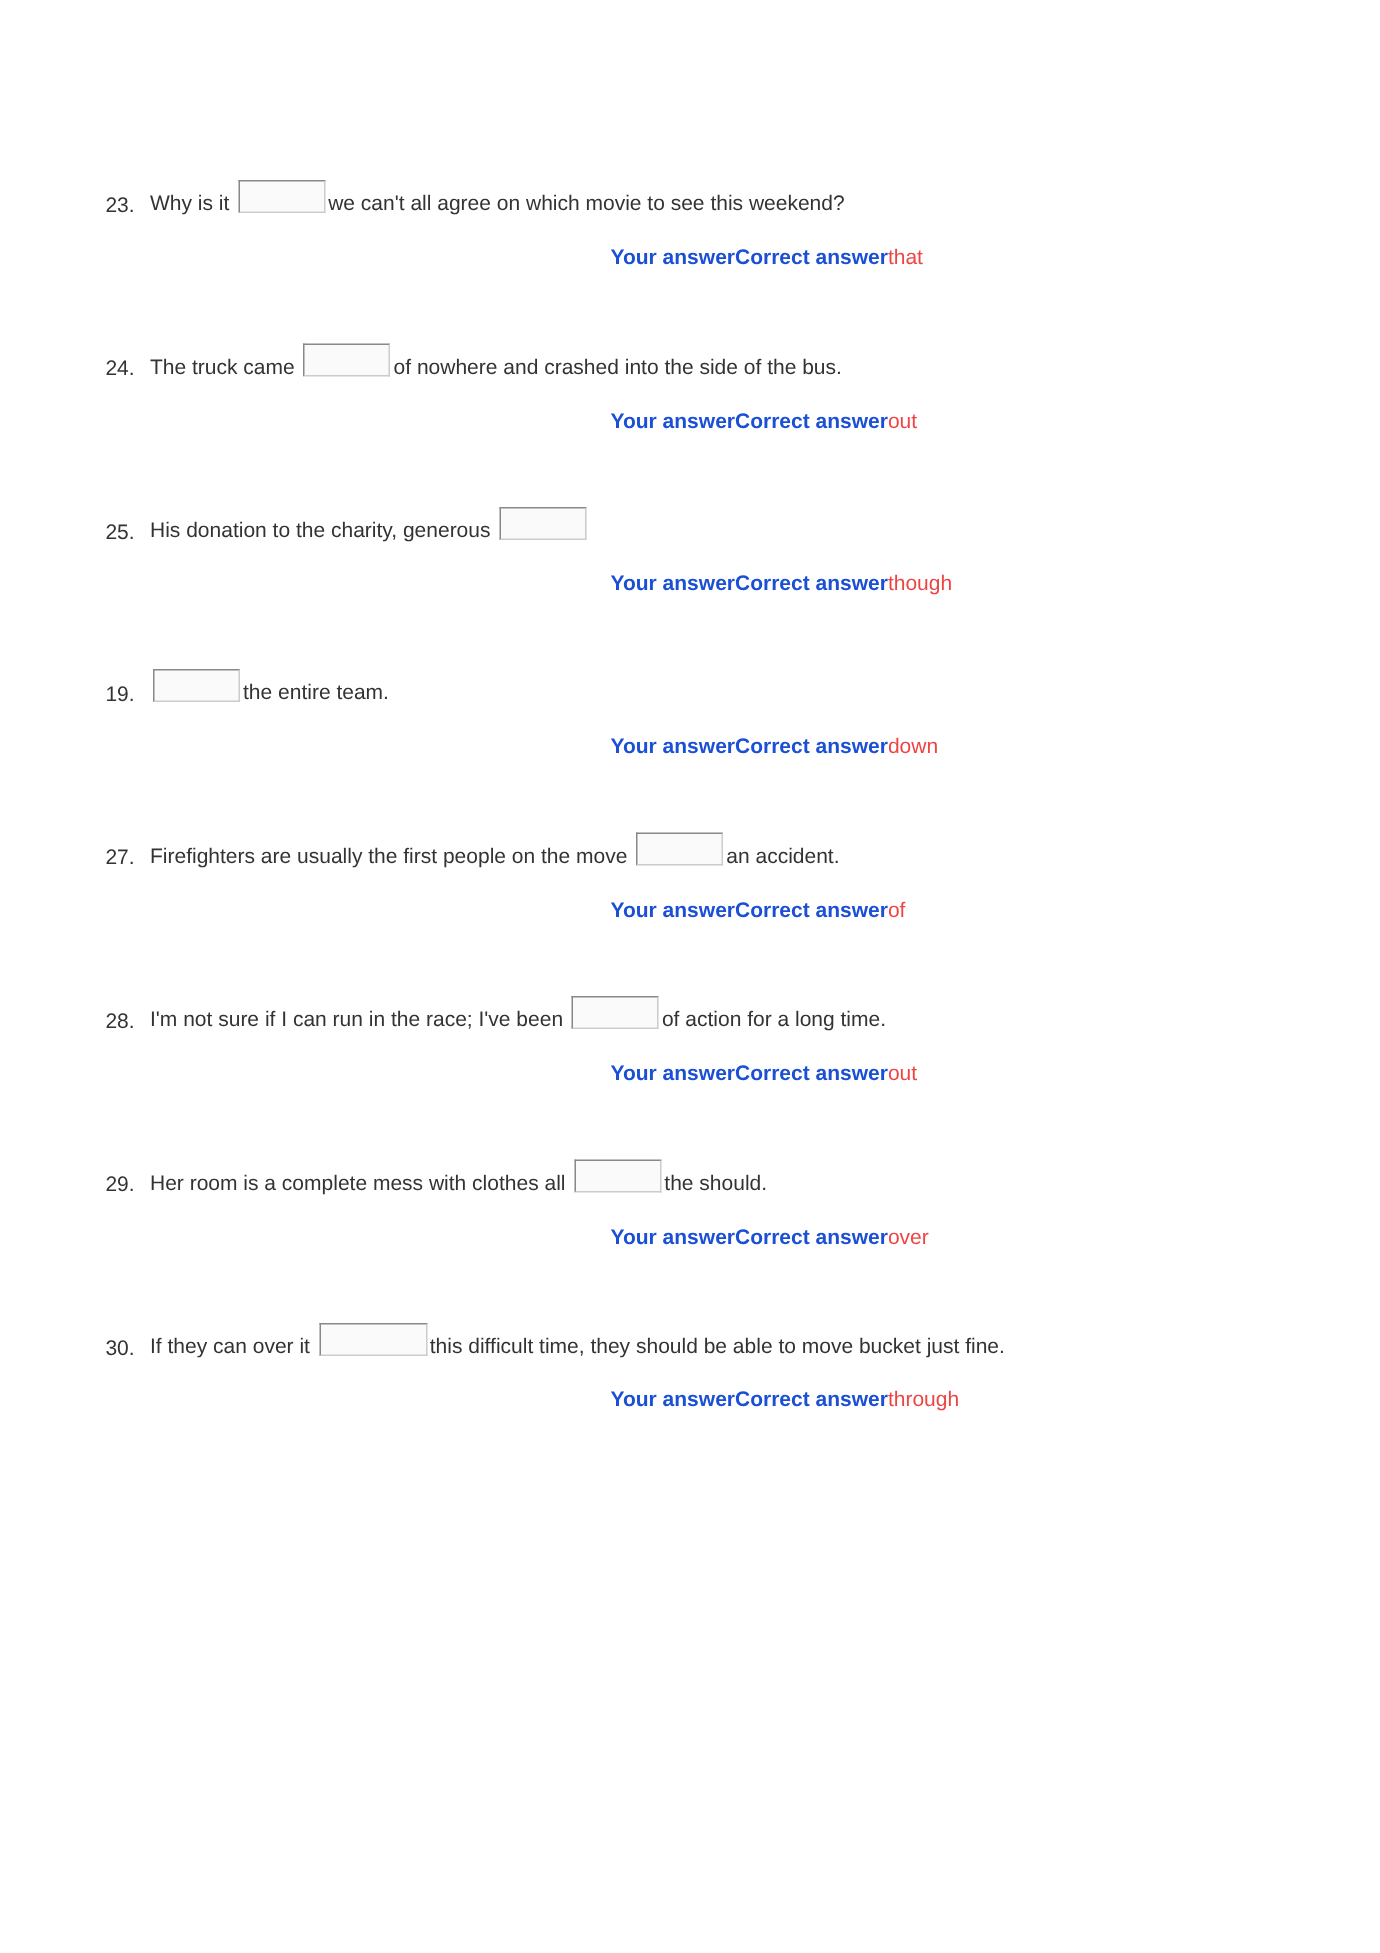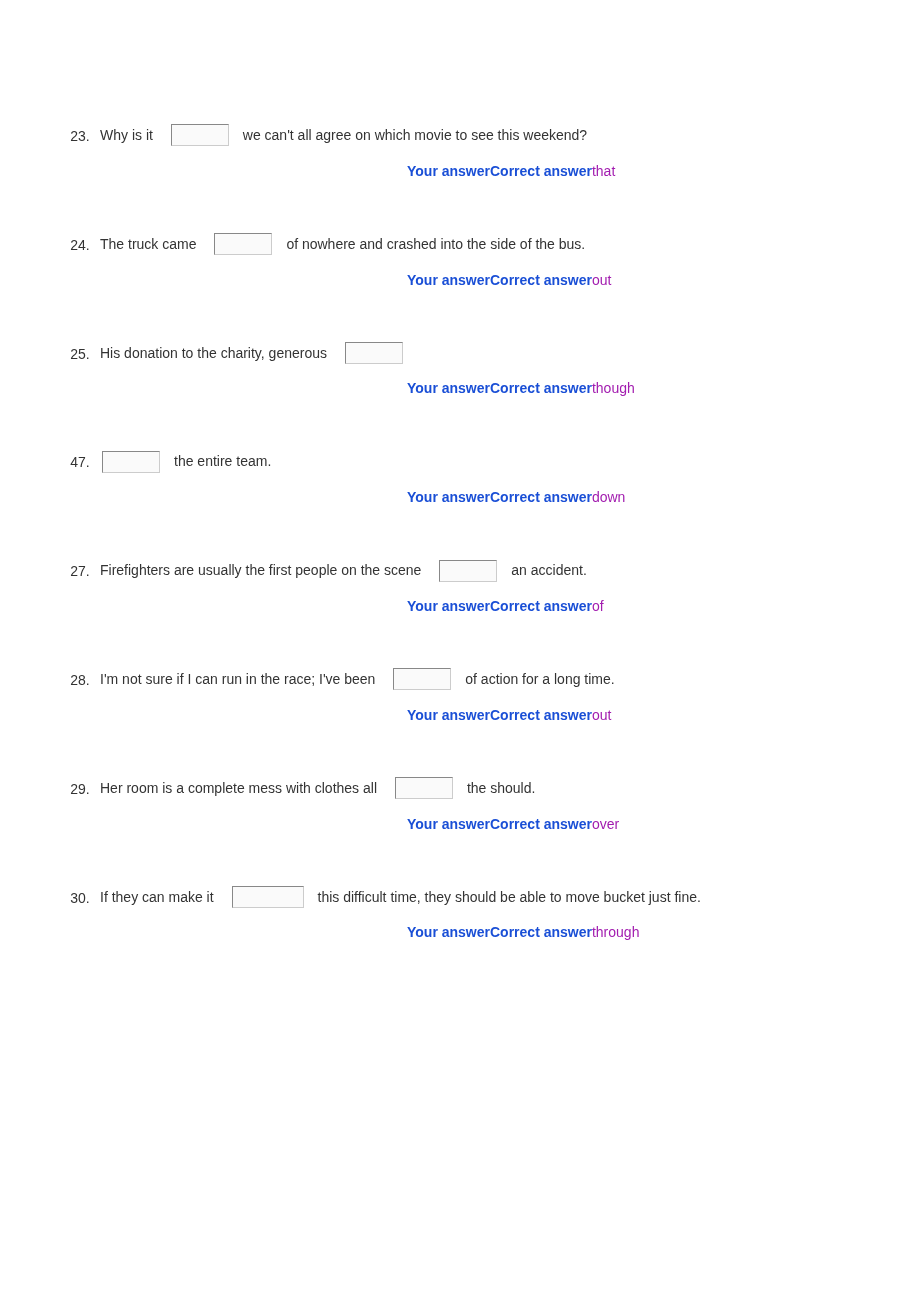--- a/index.html
+++ b/index.html
@@ -23,22 +23,21 @@
     padding-top: 8px;
     color: #333;
   }
   .qbody {
     flex: 1;
   }
   .sentence {
     line-height: 2.2;
     display: flex;
     flex-wrap: wrap;
-    align-items: center;
-    gap: 12px;
+    gap: 0;
   }
   .sentence span.txt {
     white-space: pre;
   }
   .blank {
     display: inline-block;
     width: 58px;
     height: 22px;
     border-top: 1px solid #888;
     border-left: 1px solid #888;
@@ -60,21 +59,21 @@
     justify-content: flex-end;
   }
   .ans-col.your { margin-left: 130px; width: 260px; }
   .ans-col.correct { }
   .ans-head {
     color: #1a4fd6;
     font-weight: bold;
     margin-bottom: 20px;
   }
   .ans-val {
-    color: #a21caf;
+    color: #ef4444;
     min-height: 18px;
   }
 </style>
 </head>
 <body>
 
 <div id="questions-container">
     <div class="question">
       <div class="qnum">23.</div>
       <div class="qbody">
@@ -128,21 +127,21 @@
             <div class="ans-val"></div>
           </div>
           <div class="ans-col correct">
             <div class="ans-head">Correct answer</div>
             <div class="ans-val">though</div>
           </div>
         </div>
       </div>
     </div>
     <div class="question">
-      <div class="qnum">47.</div>
+      <div class="qnum">19.</div>
       <div class="qbody">
         <div class="sentence">
           <span class="blank"></span>
           <span class="txt">the entire team.</span>
         </div>
         <div class="answers">
           <div class="ans-col your">
             <div class="ans-head">Your answer</div>
             <div class="ans-val"></div>
           </div>
@@ -150,21 +149,21 @@
             <div class="ans-head">Correct answer</div>
             <div class="ans-val">down</div>
           </div>
         </div>
       </div>
     </div>
     <div class="question">
       <div class="qnum">27.</div>
       <div class="qbody">
         <div class="sentence">
-          <span class="txt">Firefighters are usually the first people on the scene </span>
+          <span class="txt">Firefighters are usually the first people on the move </span>
           <span class="blank"></span>
           <span class="txt">an accident.</span>
         </div>
         <div class="answers">
           <div class="ans-col your">
             <div class="ans-head">Your answer</div>
             <div class="ans-val"></div>
           </div>
           <div class="ans-col correct">
             <div class="ans-head">Correct answer</div>
@@ -210,21 +209,21 @@
             <div class="ans-head">Correct answer</div>
             <div class="ans-val">over</div>
           </div>
         </div>
       </div>
     </div>
     <div class="question">
       <div class="qnum">30.</div>
       <div class="qbody">
         <div class="sentence">
-          <span class="txt">If they can make it </span>
+          <span class="txt">If they can over it </span>
           <span class="blank wide"></span>
           <span class="txt">this difficult time, they should be able to move bucket just fine.</span>
         </div>
         <div class="answers">
           <div class="ans-col your">
             <div class="ans-head">Your answer</div>
             <div class="ans-val"></div>
           </div>
           <div class="ans-col correct">
             <div class="ans-head">Correct answer</div>

